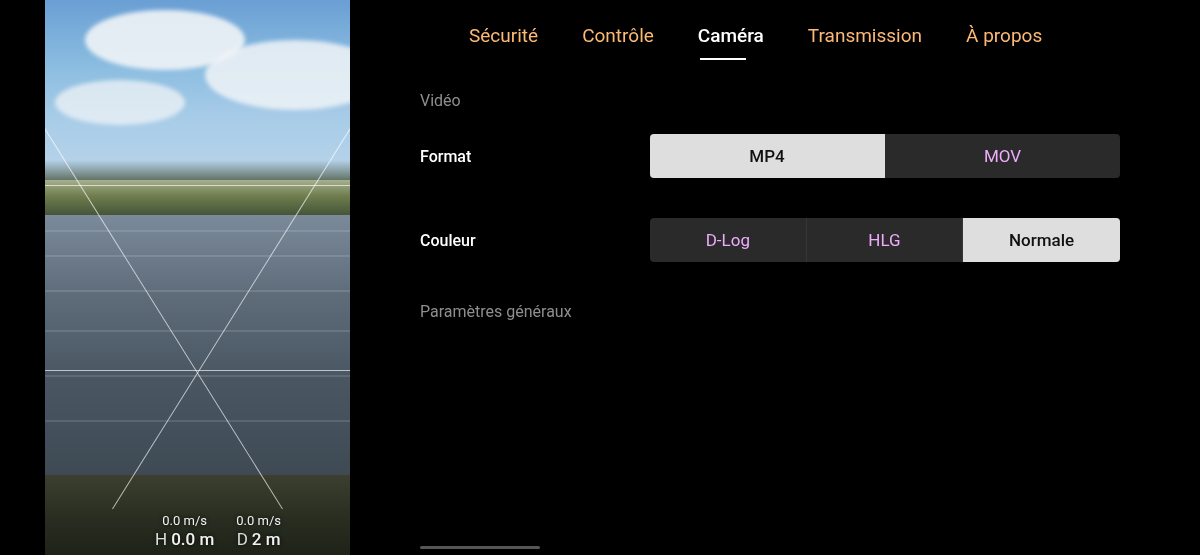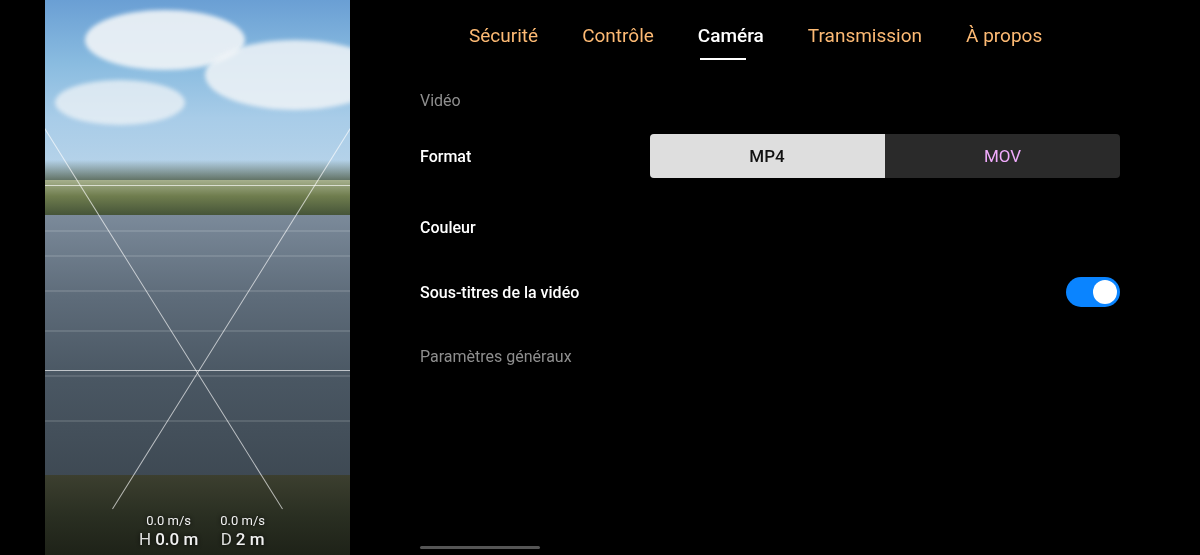--- a/index.html
+++ b/index.html
@@ -91,21 +91,21 @@
     }
     .gridline.d2 {
       top: 0; right: -80px; width: 600px; height: 1px;
       transform: rotate(-58deg);
       transform-origin: right top;
     }
     
     .osd {
       position: absolute;
       bottom: 6px;
-      left: 0;
+      left: 16px;
       width: 100%;
       display: flex;
       gap: 22px;
       padding-left: 94px;
       font-size: 14px;
       color: #f1f1f1;
       text-shadow: 0 0 4px rgba(0,0,0,.9);
     }
     .osd-block { display: flex; flex-direction: column; align-items: center; line-height: 1.2; }
     .osd-speed { font-size: 13px; }
@@ -285,26 +285,27 @@
       <div class="row">
         <div class="row-label">Format</div>
         <div class="seg two">
           <div class="opt selected">MP4</div>
           <div class="opt">MOV</div>
         </div>
       </div>
 
       <div class="row">
         <div class="row-label">Couleur</div>
+        <div class="seg three">
+          <div class="opt">D-Log</div>
+          <div class="opt">HLG</div>
+          <div class="opt selected">Normale</div>
+        </div>
       </div>
 
 
-      <div class="row">
-        <div class="row-label">Sous-titres de la vidéo</div>
-        <div class="toggle"></div>
-      </div>
 
       <div class="section-title" style="margin-top:20px;">Paramètres généraux</div>
     </div>
 
     <div class="scroll-indicator"></div>
   </div>
 </div>
 
 </body></html>

